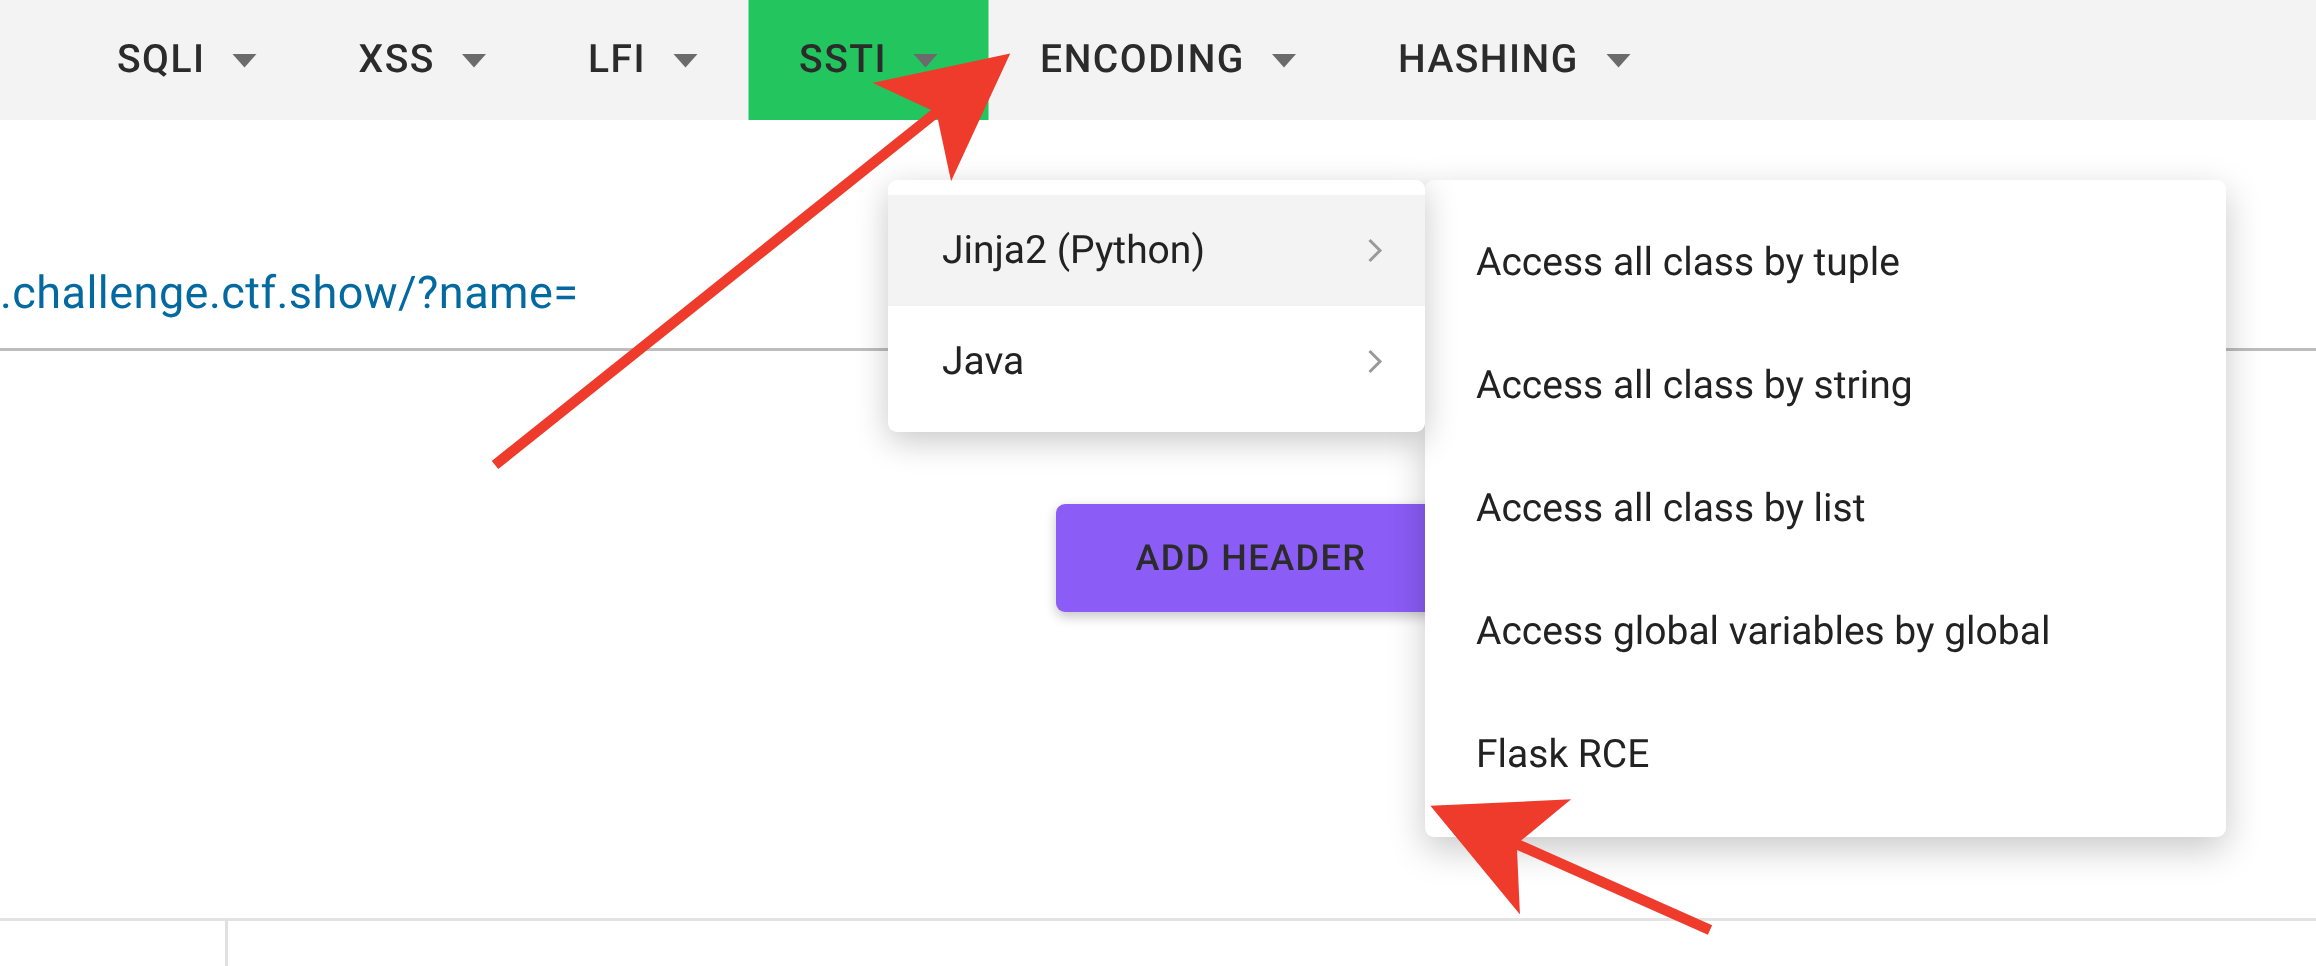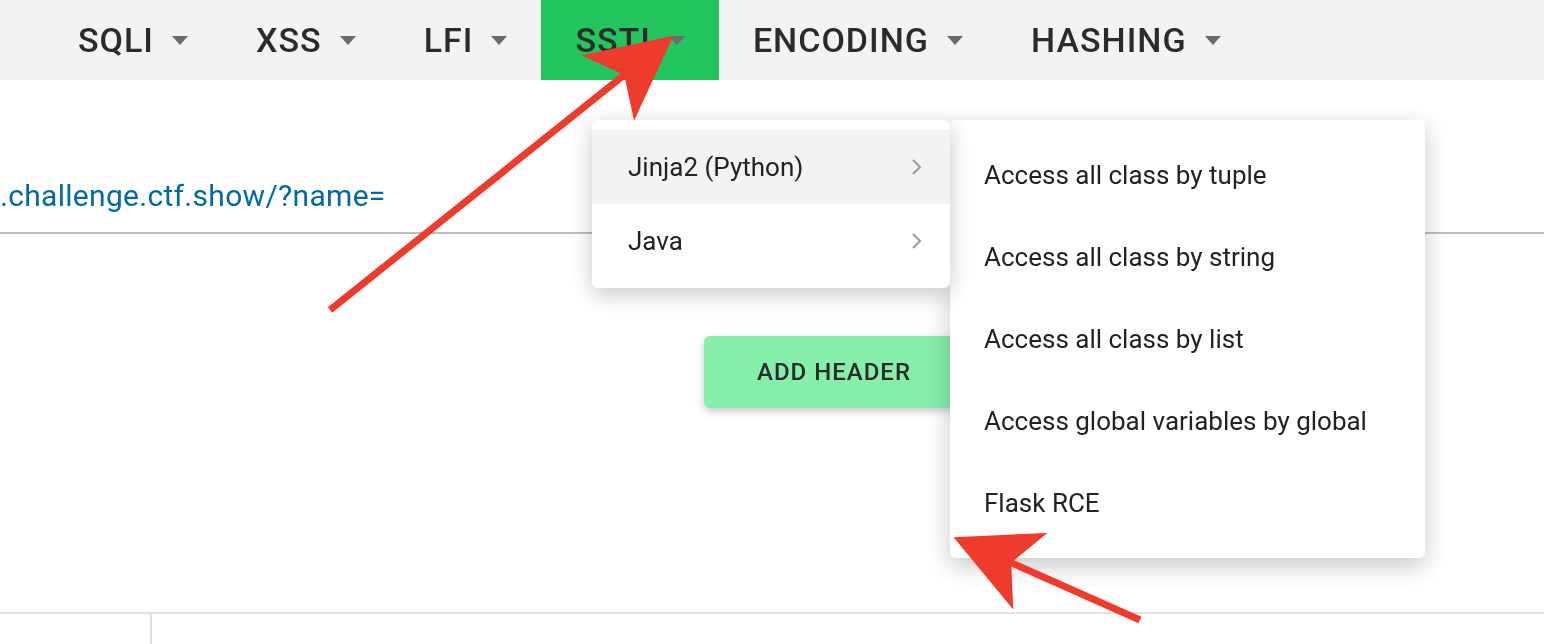--- a/index.html
+++ b/index.html
@@ -18,21 +18,21 @@
     align-items: stretch;
     background: #f3f3f3;
     height: 80px;
     width: 100%;
     padding-left: 44px;
   }
   .tool-item {
     display: flex;
     align-items: center;
     padding: 0 34px;
-    font-size: 34px;
+    font-size: 26px;
     font-weight: 500;
     letter-spacing: 1px;
     color: #2b2b2b;
     text-transform: uppercase;
     cursor: pointer;
     gap: 18px;
   }
   .tool-item.active {
     background: #22c55e;
   }
@@ -90,41 +90,41 @@
   .submenu-item:hover,
   .submenu-item.highlight {
     background: #f3f3f3;
   }
   .sub-arrow svg { display:block; }
 
   .submenu2 {
     position: absolute;
     left: 950px;
     top: 120px;
-    width: 475px;
+    width: 534px;
     background: #fff;
     box-shadow: 0 8px 24px rgba(0,0,0,0.22);
     border-radius: 6px;
     padding: 14px 0;
     z-index: 29;
   }
   .submenu2-item {
     padding: 26px 34px;
     font-size: 26px;
     color: #222;
     cursor: pointer;
   }
 
   .add-header-btn {
     position: absolute;
     left: 704px;
     top: 336px;
     height: 72px;
     width: 260px;
-    background: #86efac;
+    background: #8b5cf6;
     border-radius: 6px;
     box-shadow: 0 3px 8px rgba(0,0,0,0.22);
     display: flex;
     align-items: center;
     justify-content: center;
     font-size: 24px;
     font-weight: 500;
     letter-spacing: 1px;
     color: #2b2b2b;
     text-transform: uppercase;

